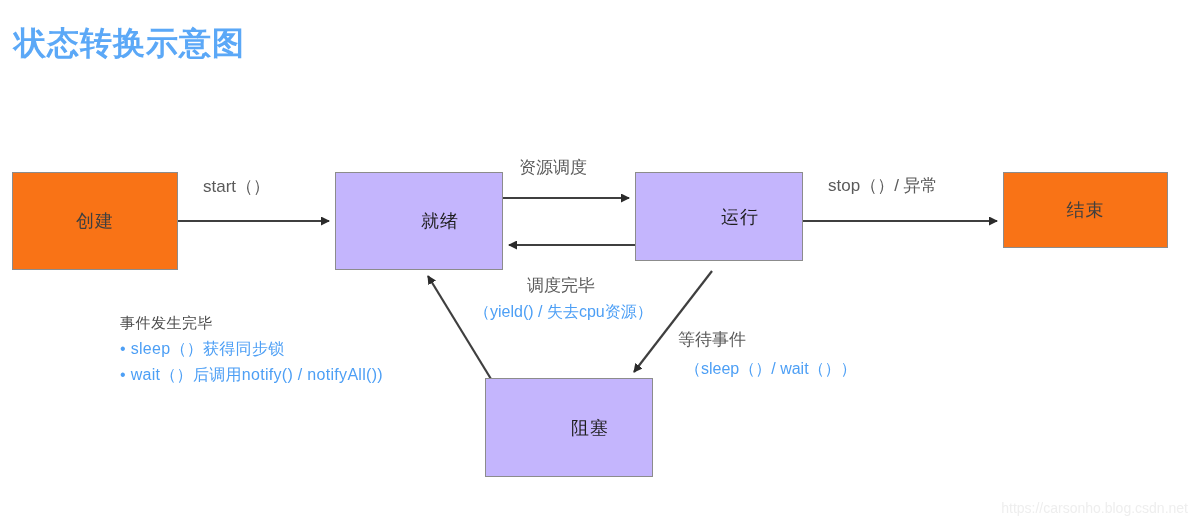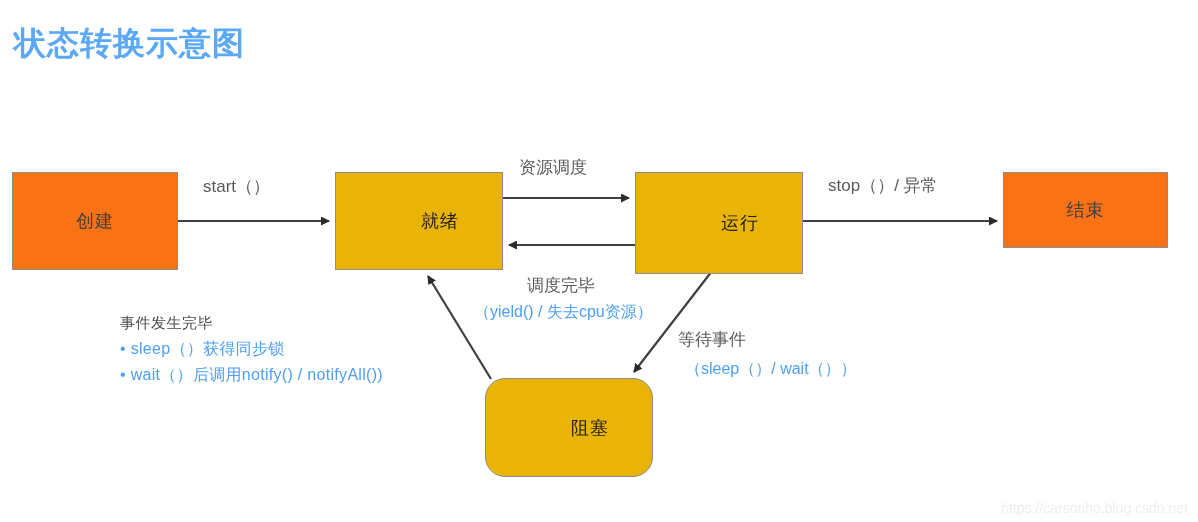--- a/index.html
+++ b/index.html
@@ -36,21 +36,21 @@
     box-sizing: border-box;
     border: 1.5px solid #8c8c8c;
     display: flex;
     align-items: center;
     justify-content: center;
     font-size: 18px;
     color: #3f3f3f;
     letter-spacing: 1px;
   }
   .node.white { background: #f97316; }
-  .node.blue  { background: #eab308; color: #1d1d1d; padding-left: 42px; }
+  .node.blue  { background: #c4b5fd; color: #1d1d1d; padding-left: 42px; }
 
   .edge-label {
     position: absolute;
     white-space: nowrap;
     font-size: 17px;
     line-height: 28px;
     color: #5a5a5a;
   }
   .edge-label.blue { color: #4d9ff5; }
   .edge-label.sm { font-size: 16px; }
@@ -108,29 +108,29 @@
   </svg>
 
   <div class="node white" style="left:12px; top:172px; width:166px; height:98px;">
     <span>创建</span>
   </div>
 
   <div class="node blue" style="left:335px; top:172px; width:168px; height:98px;">
     <span>就绪</span>
   </div>
 
-  <div class="node blue" style="left:635px; top:172px; width:168px; height:102px;">
+  <div class="node blue" style="left:635px; top:172px; width:168px; height:89px;">
     <span>运行</span>
   </div>
 
   <div class="node white" style="left:1003px; top:172px; width:165px; height:76px;">
     <span>结束</span>
   </div>
 
-  <div class="node blue" style="left:485px; top:378px; width:168px; height:99px;border-radius:20px;">
+  <div class="node blue" style="left:485px; top:378px; width:168px; height:99px;">
     <span>阻塞</span>
   </div>
 
   <div class="edge-label" style="left:203px; top:173px;">start（）</div>
 
   <div class="edge-label" style="left:519px; top:122px;margin-top:32px;">资源调度</div>
 
   <div class="edge-label" style="left:527px; top:272px;">调度完毕</div>
   <div class="edge-label blue sm" style="left:474px; top:298px;">（yield() / 失去cpu资源）</div>
 

